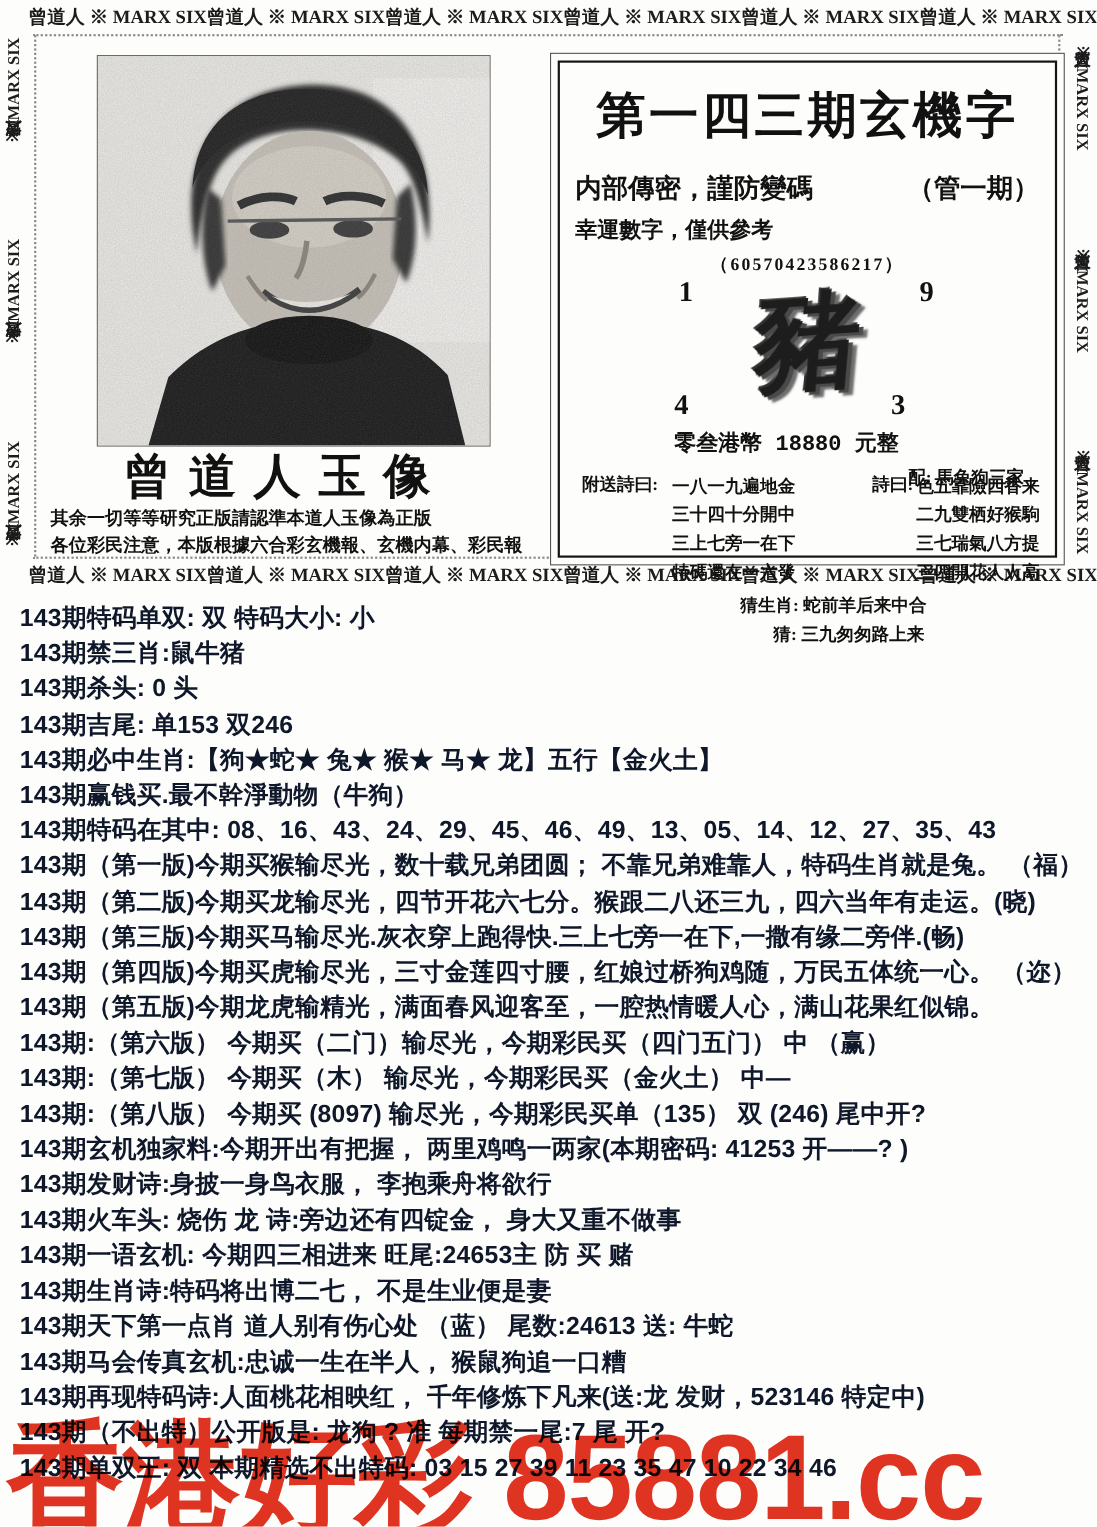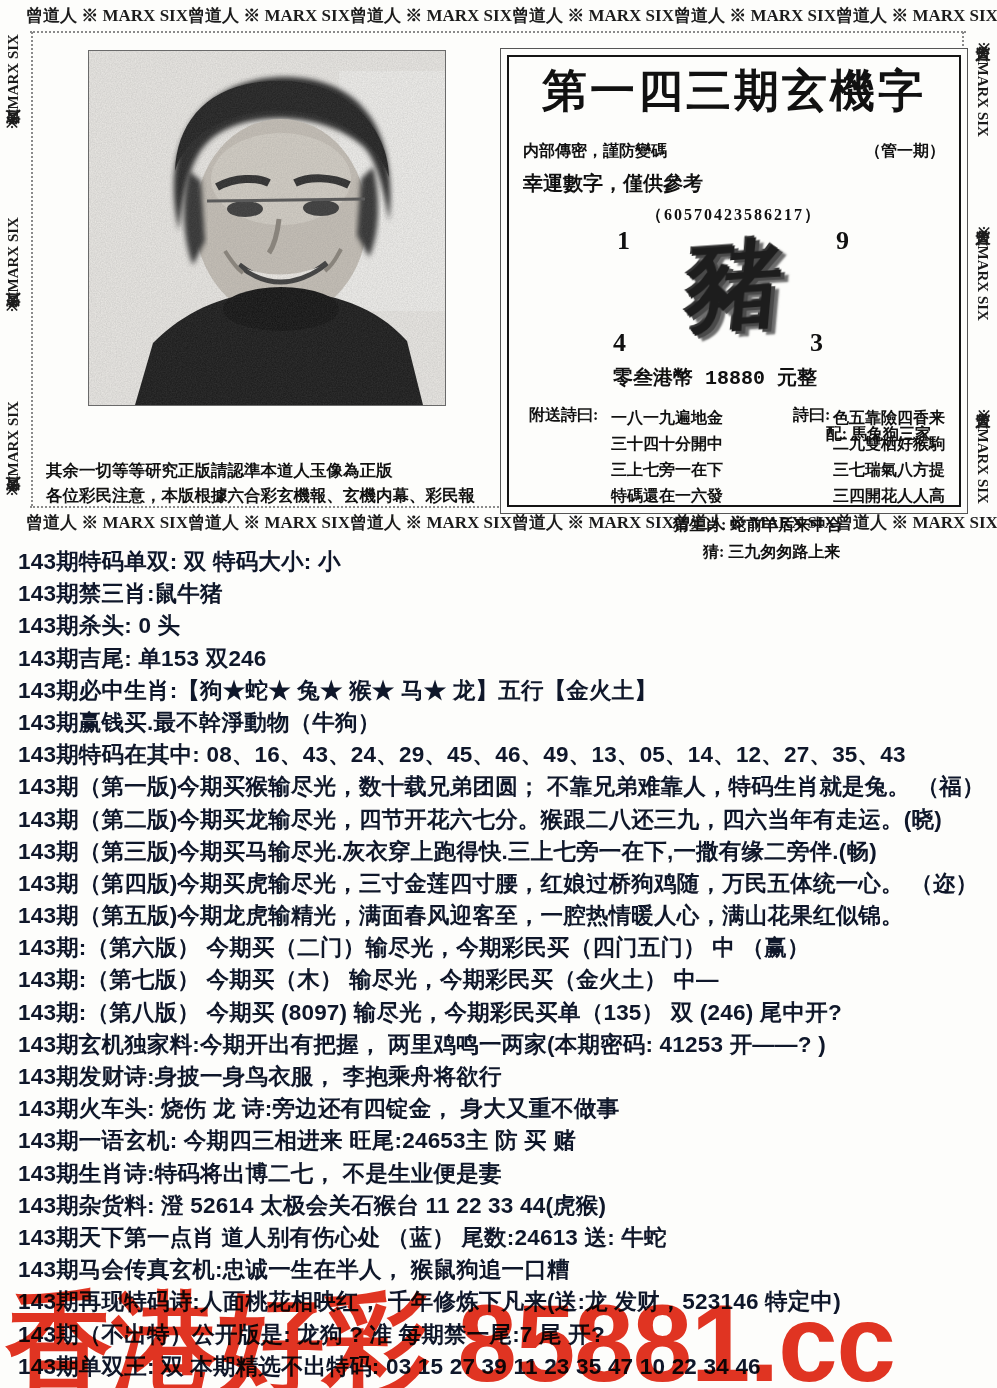--- a/index.html
+++ b/index.html
@@ -22,23 +22,23 @@
   .photo-frame{position:absolute;left:88px;top:50px;width:356px;height:354px;border:1px solid #6a6a6a;background:#efeeec;}
   .photo-frame svg{display:block;width:100%;height:100%;}
   .portrait-title{position:absolute;left:36px;top:404px;width:448px;text-align:center;font-size:43px;font-weight:800;
         font-family:"Liberation Serif",serif;letter-spacing:16px;white-space:nowrap;}
   .portrait-notes{position:absolute;left:46px;top:458px;width:450px;font-size:16.5px;line-height:25px;font-weight:600;
         font-family:"Liberation Serif",serif;}
 
   
   .mystery-outer{position:absolute;left:500px;top:48px;width:466px;height:464px;border:1px solid #555;background:#fdfdfb;}
   .mystery-inner{position:absolute;inset:6px;border:2px solid #141414;padding:4px 14px;box-sizing:border-box;}
-  .m-title{text-align:center;font-size:45px;font-weight:800;letter-spacing:3px;margin-top:0;
+  .m-title{text-align:center;font-size:45px;font-weight:800;letter-spacing:3px;margin-top:14px;
         font-family:"Liberation Serif",serif;white-space:nowrap;}
-  .m-row{display:flex;justify-content:space-between;margin-top:20px;font-size:16px;font-weight:700;
+  .m-row{display:flex;justify-content:space-between;margin-top:20px;font-size:24px;font-weight:700;
         font-family:"Liberation Serif",serif;}
   .m-line{margin-top:8px;font-size:20px;font-weight:700;font-family:"Liberation Serif",serif;}
   .m-lucky{text-align:center;font-size:16px;font-weight:700;letter-spacing:2px;margin-top:8px;
         font-family:"Liberation Serif",serif;}
   .glyph-area{position:relative;width:270px;height:118px;margin:8px auto 0;}
   .glyph-char{position:absolute;left:50%;top:50%;transform:translate(-50%,-54%) skewX(-9deg) rotate(-4deg);
         font-size:96px;font-weight:900;color:#1d1d1d;filter:blur(0.7px);
         text-shadow:4px 3px 0 #4a4a4a,8px 6px 2px #6e6e6e,-2px -2px 0 #333;}
   .glyph-n{position:absolute;font-size:26px;font-weight:700;font-family:"Liberation Serif",serif;}
   .glyph-n.tl{left:18px;top:-8px;}  .glyph-n.tr{right:20px;top:-8px;}
@@ -139,20 +139,21 @@
       <path d="M158,218 Q193,240 230,216 Q193,230 158,218 Z" fill="#efece7"></path>
       <path d="M136,200 Q146,216 154,222" stroke="#8b857c" stroke-width="4" fill="none"></path>
       <path d="M252,198 Q244,214 236,220" stroke="#8b857c" stroke-width="4" fill="none"></path>
 
       <rect x="160" y="252" width="66" height="30" fill="#bdb6ac"></rect>
       <path d="M46,354 L64,292 C104,252 150,240 192,241 C240,240 286,254 318,290 L334,354 Z" fill="#181818"></path>
       <ellipse cx="192" cy="258" rx="58" ry="22" fill="#101010"></ellipse>
       <rect width="356" height="354" filter="url(#grain)"></rect>
     </svg>
   </div>
+  <div class="portrait-title">曾道人玉像</div>
   <div class="portrait-notes">
     <div>其余一切等等研究正版請認準本道人玉像為正版</div>
     <div>各位彩民注意，本版根據六合彩玄機報、玄機内幕、彩民報</div>
   </div>
 
   <div class="mystery-outer">
     <div class="mystery-inner">
       <div class="m-title">第一四三期玄機字</div>
       <div class="m-row">
         <span>内部傳密，謹防變碼</span>
@@ -208,21 +209,20 @@
       <div class="item">143期（第四版)今期买虎输尽光，三寸金莲四寸腰，红娘过桥狗鸡随，万民五体统一心。 （迩）</div>
       <div class="item">143期（第五版)今期龙虎输精光，满面春风迎客至，一腔热情暖人心，满山花果红似锦。</div>
       <div class="item">143期:（第六版） 今期买（二门）输尽光，今期彩民买（四门五门） 中 （赢）</div>
       <div class="item">143期:（第七版） 今期买（木） 输尽光，今期彩民买（金火土） 中—</div>
       <div class="item">143期:（第八版） 今期买 (8097) 输尽光，今期彩民买单（135） 双 (246) 尾中开?</div>
       <div class="item">143期玄机独家料:今期开出有把握， 两里鸡鸣一两家(本期密码: 41253   开——? )</div>
       <div class="item">143期发财诗:身披一身鸟衣服， 李抱乘舟将欲行</div>
       <div class="item">143期火车头: 烧伤 龙 诗:旁边还有四锭金， 身大又重不做事</div>
       <div class="item">143期一语玄机: 今期四三相进来  旺尾:24653主     防    买    赌</div>
       <div class="item">143期生肖诗:特码将出博二七， 不是生业便是妻</div>
-      <div class="item">143期杂货料: 澄   52614   太极会关石猴台    11 22 33 44(虎猴)</div>
       <div class="item">143期天下第一点肖  道人别有伤心处    （蓝）  尾数:24613 送: 牛蛇</div>
       <div class="item">143期马会传真玄机:忠诚一生在半人， 猴鼠狗追一口糟</div>
       <div class="item">143期再现特码诗:人面桃花相映红， 千年修炼下凡来(送:龙 发财，523146 特定中)</div>
       <div class="item">143期（不出特）公开版是: 龙狗 ? 准 每期禁一尾:7 尾 开?</div>
       <div class="item">143期单双王:  双  本期精选不出特码: 03 15 27 39 11 23 35 47 10 22 34 46</div>
     </div>
 
   <div class="watermark" title="香港好彩 85881.cc" style="color: rgb(226, 52, 34);">香港好彩 85881.cc</div>
 
 </div>

